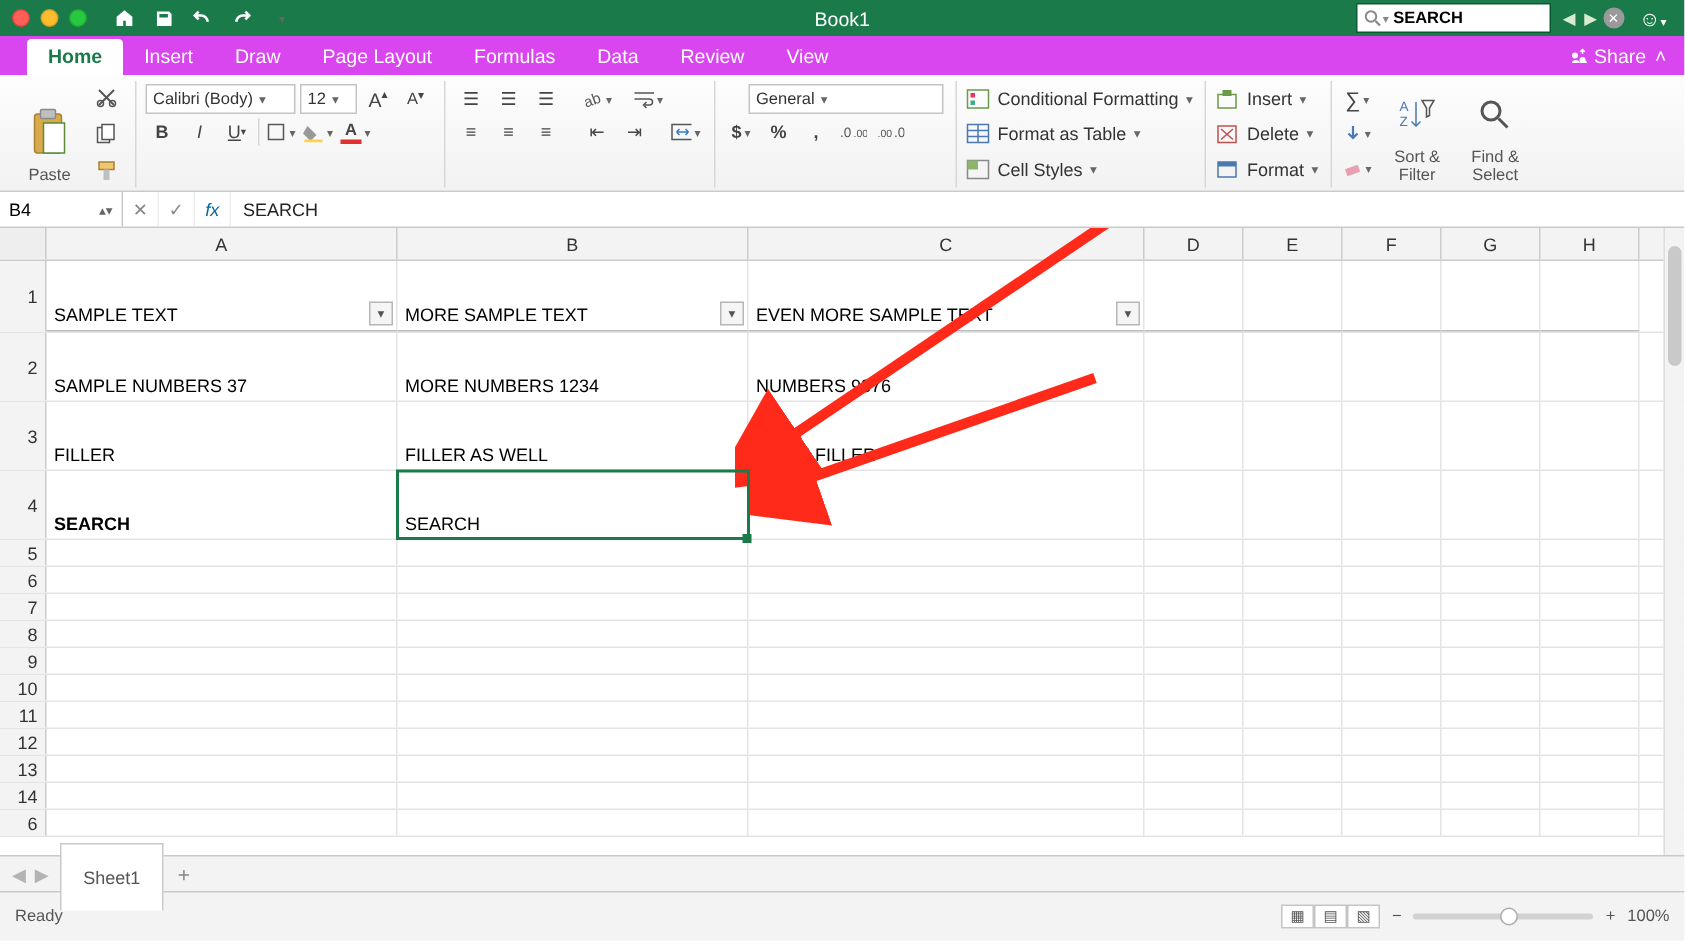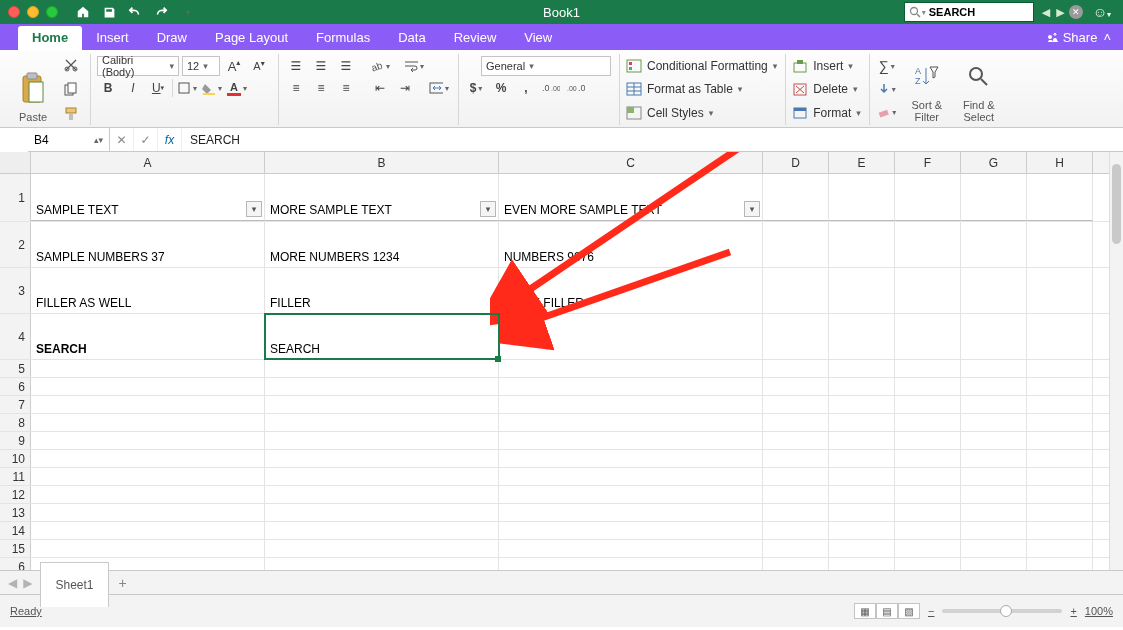--- a/index.html
+++ b/index.html
@@ -17,47 +17,47 @@
 .titlebar .title { position: absolute; left: 0; right: 0; text-align: center; pointer-events: none; font-size: 13px; }
 .searchbox { margin-left: auto; display: flex; align-items: center; background: #fff; border: 1px solid #0a5a33; height: 20px; width: 130px; padding: 0 4px; }
 .searchbox svg { flex: none; }
 .searchbox input { border: none; outline: none; font-size: 11px; width: 100%; padding-left: 3px; color: #000; font-weight: 600; }
 .nav-arrows { display: flex; gap: 2px; margin-left: 6px; color: #d8ead0; font-size: 11px; align-items:center;}
 .nav-arrows span { padding: 0 2px; }
 .smiley { margin-left: 10px; margin-right:4px; color: #fff; font-size: 14px; }
 .clear-btn { width:14px;height:14px;border-radius:50%;background:#9a9a9a;color:#fff;display:flex;align-items:center;justify-content:center;font-size:9px;}
 
 
-.ribbon-tabs { height: 26px; background: #8b5cf6; display: flex; align-items: flex-end; padding-left: 18px; color: #fff; font-size: 13px; }
+.ribbon-tabs { height: 26px; background: #d946ef; display: flex; align-items: flex-end; padding-left: 18px; color: #fff; font-size: 13px; }
 .ribbon-tabs .tab { padding: 4px 14px 5px; cursor: pointer; }
 .ribbon-tabs .tab.active { background: #fff; color: #1b7a4a; border-top-left-radius: 3px; border-top-right-radius: 3px; font-weight: 600; }
 .ribbon-right { margin-left: auto; display: flex; align-items: center; gap: 6px; padding-right: 12px; height:100%; }
 .share-btn { color:#fff; font-size:13px; display:flex; align-items:center; gap:4px;}
 .ribbon-collapse { color:#fff; }
 
 
 .ribbon-body { height: 78px; background: linear-gradient(#fdfdfd,#f2f2f2); border-bottom: 1px solid #c9c9c9; display: flex; padding: 4px 6px 2px; font-size: 11px; color: #555; }
 .group { border-right: 1px solid #d7d7d7; padding: 2px 8px 2px 6px; display: flex; gap: 6px; }
 .group:last-child { border-right:none; }
 .big-btn { display:flex; flex-direction:column; align-items:center; justify-content:flex-end; width:42px; gap:2px;}
 .big-btn .icon-box { width:36px; height:40px; display:flex; align-items:center; justify-content:center; }
 .big-btn .lbl { font-size:11px; text-align:center; line-height:1.1; }
 .stack { display:flex; flex-direction:column; gap:2px; }
 .row { display:flex; gap:3px; align-items:center; }
 .dd { border:1px solid #c4c4c4; background:#fff; height:20px; display:flex; align-items:center; padding:0 4px; font-size:11px; color:#333; }
-.font-name { width:82px; }
+.font-name { width:100px; }
 .font-size { width:38px; }
 .mini-btn { width:22px; height:20px; border:1px solid transparent; display:flex; align-items:center; justify-content:center; font-size:12px; color:#444; }
 .num-format { width:130px;margin-left:16px; }
 .cf-row { display:flex; align-items:center; gap:5px; font-size:12px; color:#333; height:22px;}
 .cf-row svg { flex:none; }
 .dd-caret::after { content:"▾"; font-size:9px; margin-left:4px; color:#666; }
 
 
-.formula-bar { height: 24px; border-bottom: 1px solid #c9c9c9; display:flex; align-items:center; font-size:12px; background:#fff;margin-left:28px;}
+.formula-bar { height: 24px; border-bottom: 1px solid #c9c9c9; display:flex; align-items:center; font-size:12px; background:#fff;}
 .name-box { width:82px; border-right:1px solid #c9c9c9; padding:0 6px; height:100%; display:flex; align-items:center; justify-content:space-between;}
 .name-box .dd-ar { font-size:9px; color:#666; }
 .fb-btn { width:24px; height:100%; display:flex; align-items:center; justify-content:center; color:#888; border-right:1px solid #eee;}
 .fx { font-style:italic; color:#0369a1; font-size:12px; }
 .formula-input { flex:1; padding:0 8px; color:#222; }
 
 
 .sheet-area { position:relative; height: 418px; overflow:hidden; }
 .col-headers { display:flex; height:22px; background:#f3f3f3; border-bottom:1px solid #ccc; font-size:12px; color:#333; }
 .corner { width:31px; border-right:1px solid #ccc; background:#eee; }
@@ -80,21 +80,21 @@
 .sel-handle { position:absolute; right:-3px; bottom:-3px; width:6px; height:6px; background:#1b7a4a; }
 .bold { font-weight:700; }
 
 
 .sheet-tabs { height:24px; background:#f3f3f3; border-top:1px solid #c9c9c9; display:flex; align-items:center; font-size:12px; color:#555; }
 .st-nav { padding:0 8px; color:#b3b3b3; display:flex; gap:6px;}
 .sheet-tab { background:#fff; border:1px solid #c9c9c9; border-bottom:none; padding:15px 14px; margin-bottom:-1px; position:relative; top:1px;}
 .add-sheet { padding:0 10px; color:#888; font-size:14px;}
 
 
-.status-bar { height:22px; background:#f3f3f3; border-top:1px solid #c9c9c9; display:flex; align-items:center; font-size:11px; color:#555; padding:16px 10px;text-decoration:underline;}
+.status-bar { height:22px; background:#f3f3f3; border-top:1px solid #c9c9c9; display:flex; align-items:center; font-size:11px; color:#555; padding:16px 10px;}
 .status-bar .right { margin-left:auto; display:flex; align-items:center; gap:8px;}
 .view-btns { display:flex; gap:0;}
 .view-btns span { width:22px; height:16px; border:1px solid #c4c4c4; display:flex; align-items:center; justify-content:center; font-size:10px; background:#fff;}
 .zoom-slider { width:120px; height:4px; background:#d2d2d2; position:relative; border-radius:2px;}
 .zoom-slider .thumb { position:absolute; left:48%; top:-4px; width:12px;height:12px;border-radius:50%;background:#fff;border:1px solid #aaa;}
 
 
 .red-arrow { position:absolute; pointer-events:none; }
 
 
@@ -482,24 +482,24 @@
       <div class="cell narrow"></div>
         <div class="cell narrow"></div>
         <div class="cell narrow"></div>
         <div class="cell narrow"></div>
         <div class="cell narrow"></div>
     </div>
 
     <div class="row-line med-row">
       <div class="rh">3</div>
       <div class="cell wide">
+          <span>FILLER</span>
+        </div>
+      <div class="cell wide">
           <span>FILLER AS WELL</span>
-        </div>
-      <div class="cell wide">
-          <span>FILLER</span>
         </div>
       <div class="cell wc">
           <span>MORE FILLER</span>
         </div>
       <div class="cell narrow"></div>
         <div class="cell narrow"></div>
         <div class="cell narrow"></div>
         <div class="cell narrow"></div>
         <div class="cell narrow"></div>
     </div>
@@ -615,31 +615,20 @@
         <div class="cell wide"></div>
         <div class="cell wc"></div>
         <div class="cell narrow"></div>
         <div class="cell narrow"></div>
         <div class="cell narrow"></div>
         <div class="cell narrow"></div>
         <div class="cell narrow"></div>
       </div>
       <div class="row-line small-row">
         <div class="rh">14</div>
-        <div class="cell wide"></div>
-        <div class="cell wide"></div>
-        <div class="cell wc"></div>
-        <div class="cell narrow"></div>
-        <div class="cell narrow"></div>
-        <div class="cell narrow"></div>
-        <div class="cell narrow"></div>
-        <div class="cell narrow"></div>
-      </div>
-      <div class="row-line small-row">
-        <div class="rh">15</div>
         <div class="cell wide"></div>
         <div class="cell wide"></div>
         <div class="cell wc"></div>
         <div class="cell narrow"></div>
         <div class="cell narrow"></div>
         <div class="cell narrow"></div>
         <div class="cell narrow"></div>
         <div class="cell narrow"></div>
       </div>
       <div class="row-line small-row">

